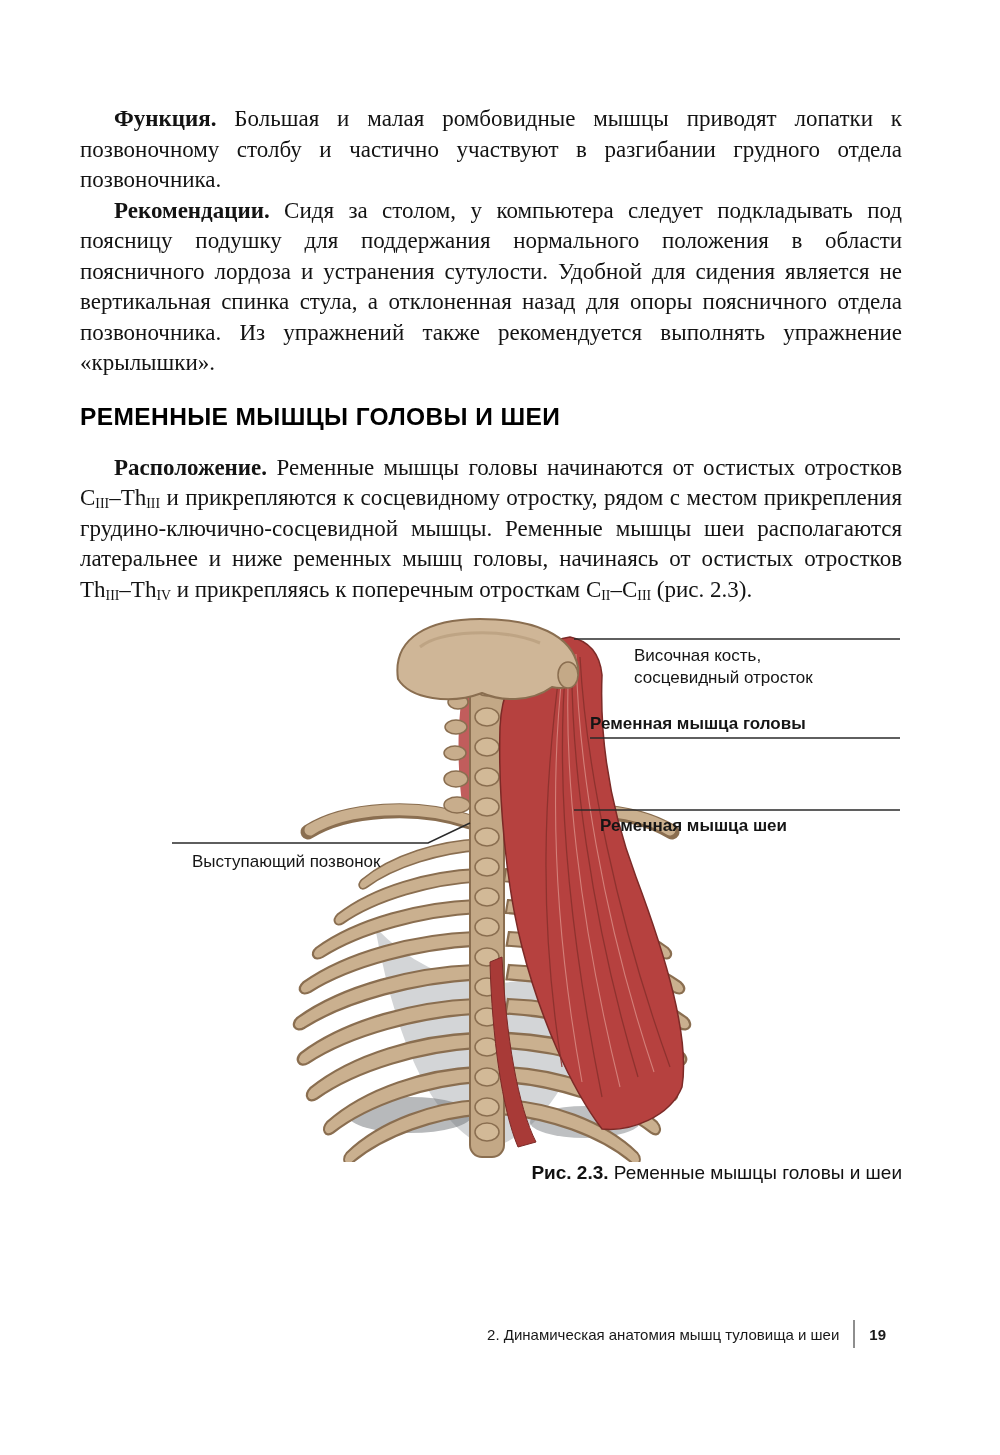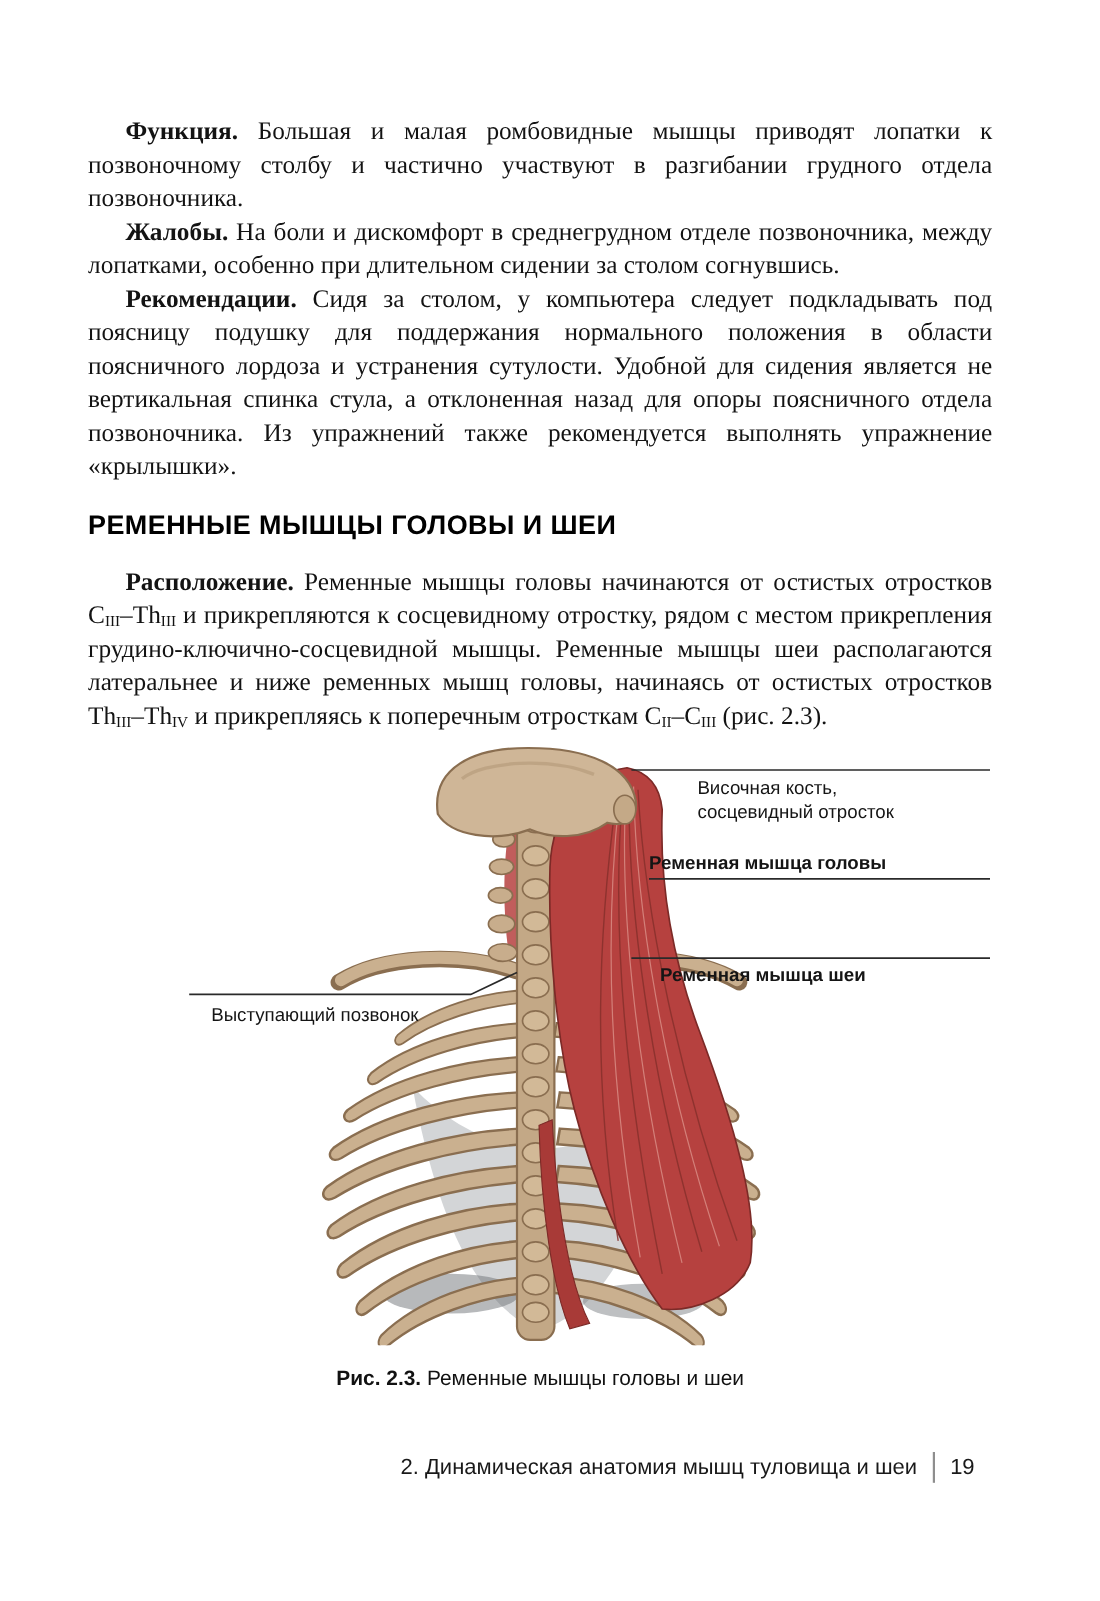--- a/index.html
+++ b/index.html
@@ -14,40 +14,39 @@
   }
   .bpar b { font-weight:bold; }
   .section {
     font-family:"Liberation Sans", sans-serif; font-size:24.5px; font-weight:bold;
     letter-spacing:.4px; margin:24px 0 22px 0; color:#000;
   }
   sub { font-size:0.6em; line-height:0; vertical-align:-0.22em;font-family:Liberation Serif, serif; }
   figure { margin:12px 0 0 0; width:822px; }
   svg.fig { display:block; margin-left:90px; }
   figcaption {
-    text-align:center; font-family:"Liberation Sans", sans-serif;
-    font-size:19px; margin-top:20px; color:#111;
+    text-align:right; font-family:"Liberation Sans", sans-serif;
+    font-size:19px; color:#111;
   }
   figcaption b { font-weight:bold; }
   .footer {
     position:absolute; top:1320px; right:70px; display:flex; align-items:center;
-    gap:14px; font-family:"Liberation Sans", sans-serif; font-size:20px; color:#191919;
+    gap:14px; font-family:"Liberation Sans", sans-serif; font-size:15px; color:#191919;
   }
   .footer .divider { width:2px; height:28px; background:#8e8e8e; }
-  .footer .pageno { font-weight:normal; }
+  .footer .pageno { font-weight:bold; }
 </style>
 </head>
 <body>
 
 <div class="page">
   <main class="text-col">
 
     <p class="bpar"><b>Функция.</b><span> Большая и малая ромбовидные мышцы приводят лопатки к позвоночному столбу и частично участвуют в разгибании грудного отдела позвоночника.</span></p>
 
-    <p class="bpar"><b>Жалобы.</b><span> На боли и дискомфорт в среднегрудном отделе позвоночника, между лопатками, особенно при длительном сидении за столом согнувшись.</span></p>
 
     <p class="bpar"><b>Рекомендации.</b><span> Сидя за столом, у компьютера следует подкладывать под поясницу подушку для поддержания нормального положения в области поясничного лордоза и устранения сутулости. Удобной для сидения является не вертикальная спинка стула, а отклоненная назад для опоры поясничного отдела позвоночника. Из упражнений также рекомендуется выполнять упражнение «крылышки».</span></p>
 
     <h2 class="section">РЕМЕННЫЕ МЫШЦЫ ГОЛОВЫ И ШЕИ</h2>
 
     <p class="bpar"><b>Расположение.</b><span><span> Ременные мышцы головы начинаются от остистых отростков C</span><sub>III</sub><span>–Th</span><sub>III</sub><span> и прикрепляются к сосцевидному отростку, рядом с местом прикрепления грудино-ключично-сосцевидной мышцы. Ременные мышцы шеи располагаются латеральнее и ниже ременных мышц головы, начинаясь от остистых отростков Th</span><sub>III</sub><span>–Th</span><sub>IV</sub><span> и прикрепляясь к поперечным отросткам C</span><sub>II</sub><span>–C</span><sub>III</sub><span> (рис. 2.3).</span></span></p>
 
     <figure>
       <svg class="fig" width="730" height="545" viewBox="0 0 730 545" xmlns="http://www.w3.org/2000/svg">
         <defs>

